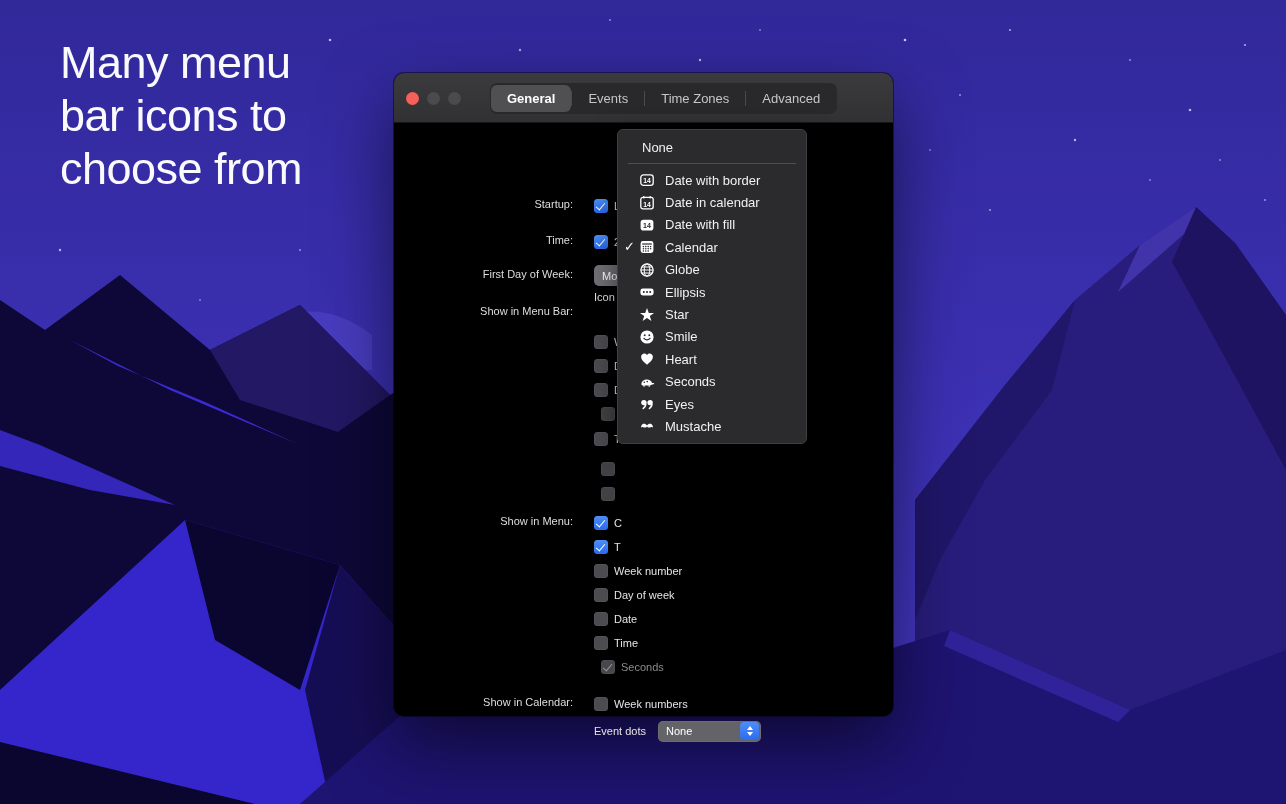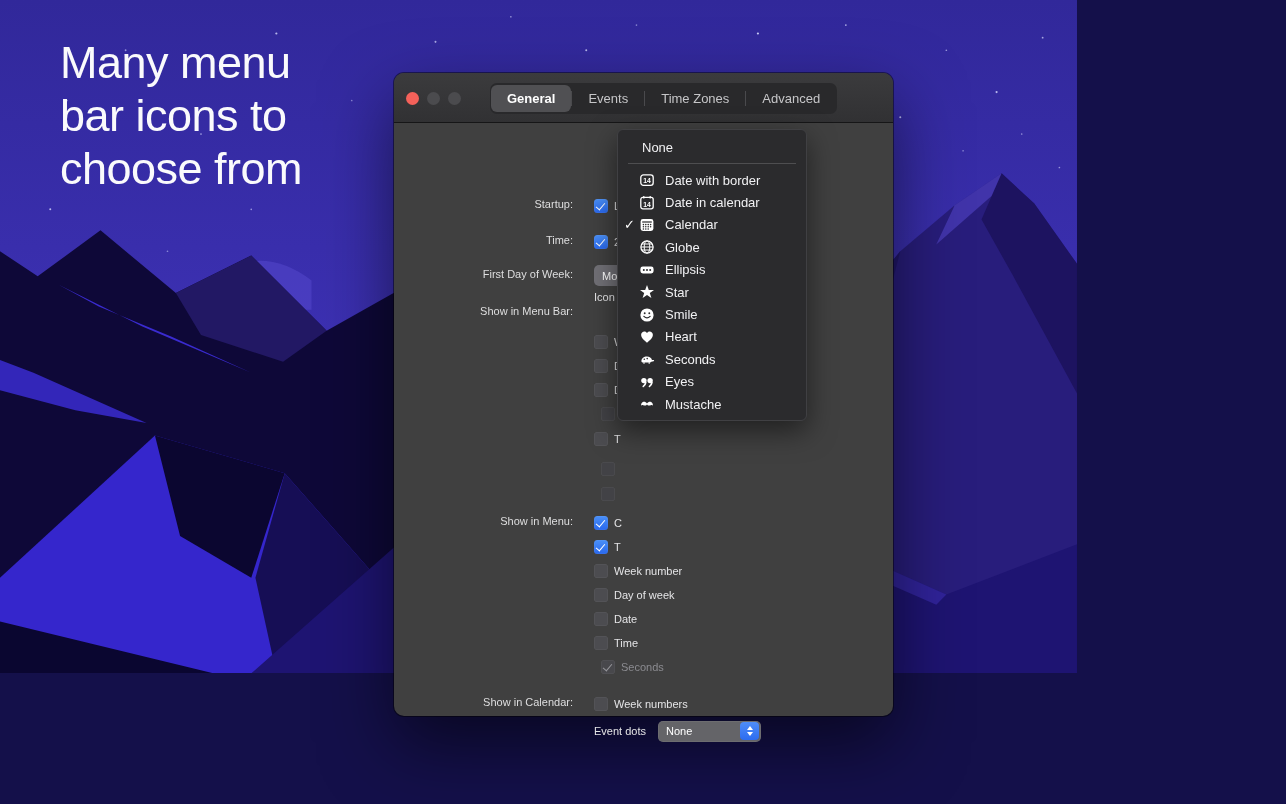--- a/index.html
+++ b/index.html
@@ -1,24 +1,24 @@
 <!DOCTYPE html>
 <html><head>
 <meta charset="utf-8">
 <style>
   html,body{margin:0;padding:0;background:#14104a;}
-  .stage{position:relative;width:1077px;height:804px;overflow:hidden;font-family:"Liberation Sans",sans-serif;}
+  .stage{position:relative;width:1286px;height:804px;overflow:hidden;font-family:"Liberation Sans",sans-serif;}
   .bg{position:absolute;inset:0;display:block;}
 
   .hero{position:absolute;left:60px;top:36px;margin:0;color:#fafafc;font-size:45px;line-height:53px;
         font-weight:500;letter-spacing:-.5px;white-space:pre-line;}
 
   
   .window{position:absolute;left:394px;top:73px;width:499px;height:643px;border-radius:10px;
-          background:#404040;box-shadow:0 28px 70px rgba(0,0,0,.55),0 0 0 1px rgba(0,0,0,.45);}
+          background:#000000;box-shadow:0 28px 70px rgba(0,0,0,.55),0 0 0 1px rgba(0,0,0,.45);}
   .titlebar{position:absolute;left:0;top:0;right:0;height:49px;border-radius:10px 10px 0 0;
             background:linear-gradient(#3b3b3d,#313133);border-bottom:1px solid #161617;}
   .lights{position:absolute;left:12px;top:43px;display:flex;gap:8px;}
   .light{width:13px;height:13px;border-radius:50%;}
   .lights{top:19px;}
   .light.red{background:#f4615a;}
   .light.gray{background:#4b4b4e;}
 
   .tabs{position:absolute;left:96px;top:10px;height:29px;display:flex;align-items:center;
         background:#29292b;border-radius:7px;padding:1px;}
@@ -270,20 +270,29 @@
           <svg viewBox="0 0 16 16">
               <rect x="1.8" y="2.4" width="12.4" height="11.4" rx="2.1" fill="none" stroke="#fff" stroke-width="1.3"></rect>
               <line x1="4.8" y1="1" x2="4.8" y2="3.4" stroke="#fff" stroke-width="1.2"></line>
               <line x1="11.2" y1="1" x2="11.2" y2="3.4" stroke="#fff" stroke-width="1.2"></line>
               <text x="8" y="11.6" font-size="6.8" font-weight="700" text-anchor="middle" fill="#fff" font-family="Liberation Sans,sans-serif">14</text>
             </svg>
         </span>
         <span>Date in calendar</span>
       </div>
 
+      <div class="mi">
+        <span class="mi-icon">
+          <svg viewBox="0 0 16 16">
+              <rect x="1.6" y="2.7" width="12.8" height="10.8" rx="2.8" fill="#fff"></rect>
+              <text x="8" y="11" font-size="7" font-weight="700" text-anchor="middle" fill="#242426" font-family="Liberation Sans,sans-serif">14</text>
+            </svg>
+        </span>
+        <span>Date with fill</span>
+      </div>
 
 
       <div class="mi">
         <span class="check">✓</span>
         <span class="mi-icon">
           <svg viewBox="0 0 16 16">
               <rect x="1.6" y="2" width="12.8" height="12" rx="2.4" fill="#fff"></rect>
               <rect x="3.2" y="4.4" width="9.6" height="1.2" fill="#2b2b2d"></rect>
               <g fill="#2b2b2d">
                 <circle cx="4.4" cy="7.6" r=".8"></circle>

